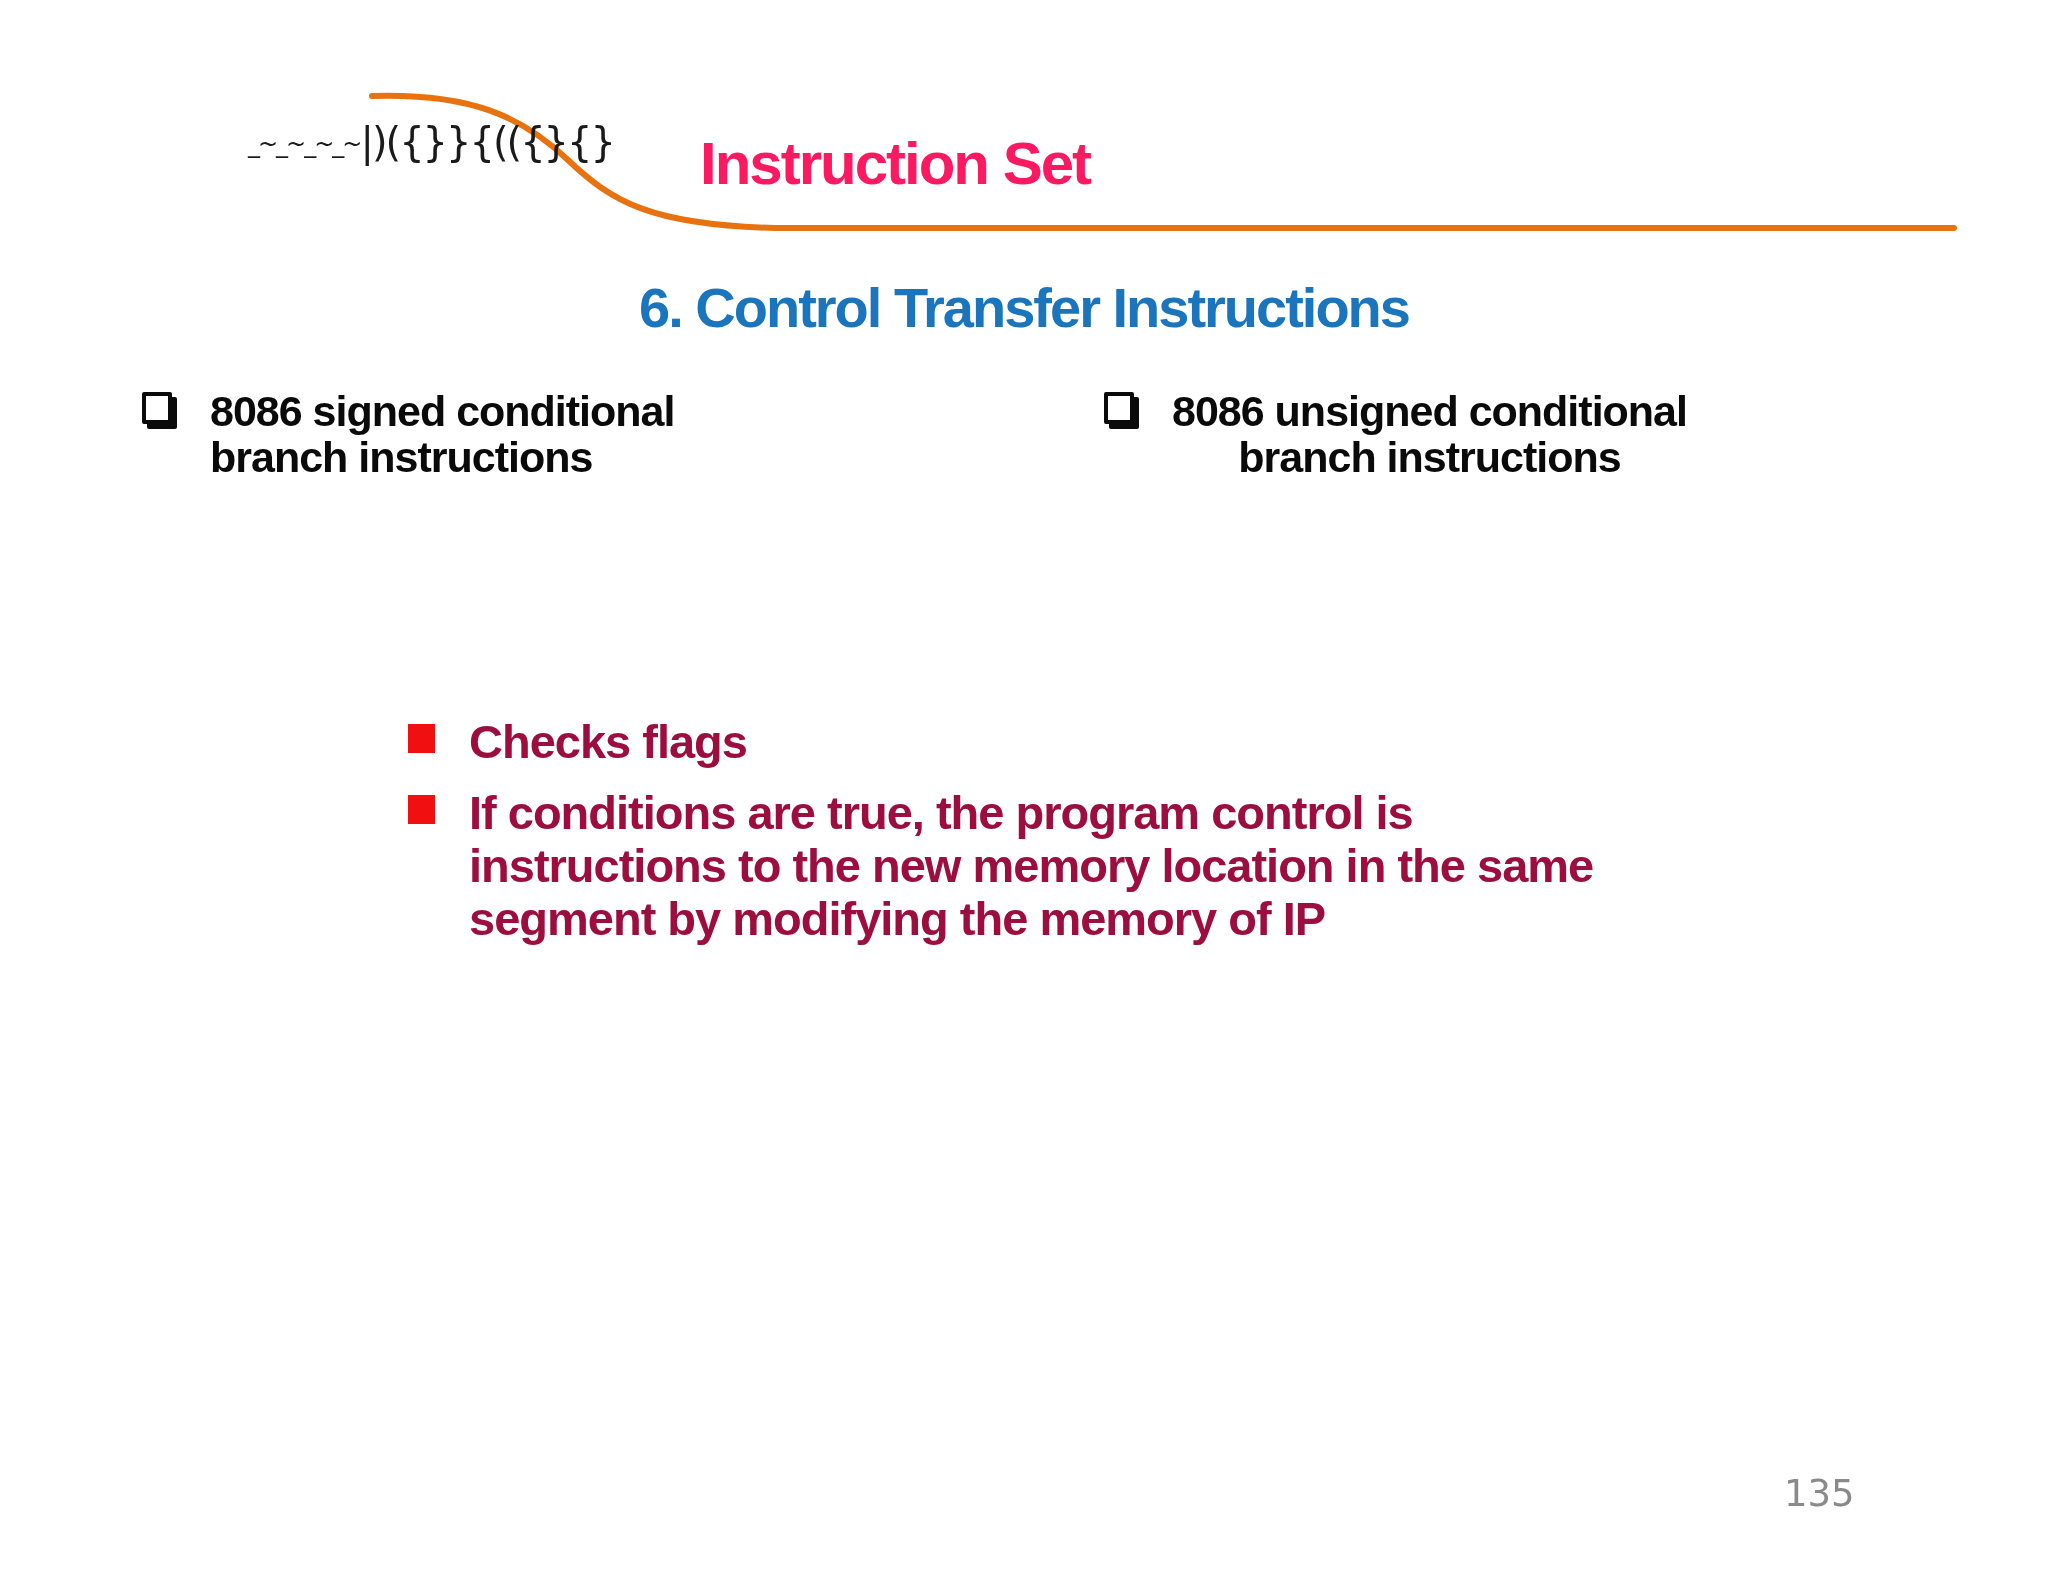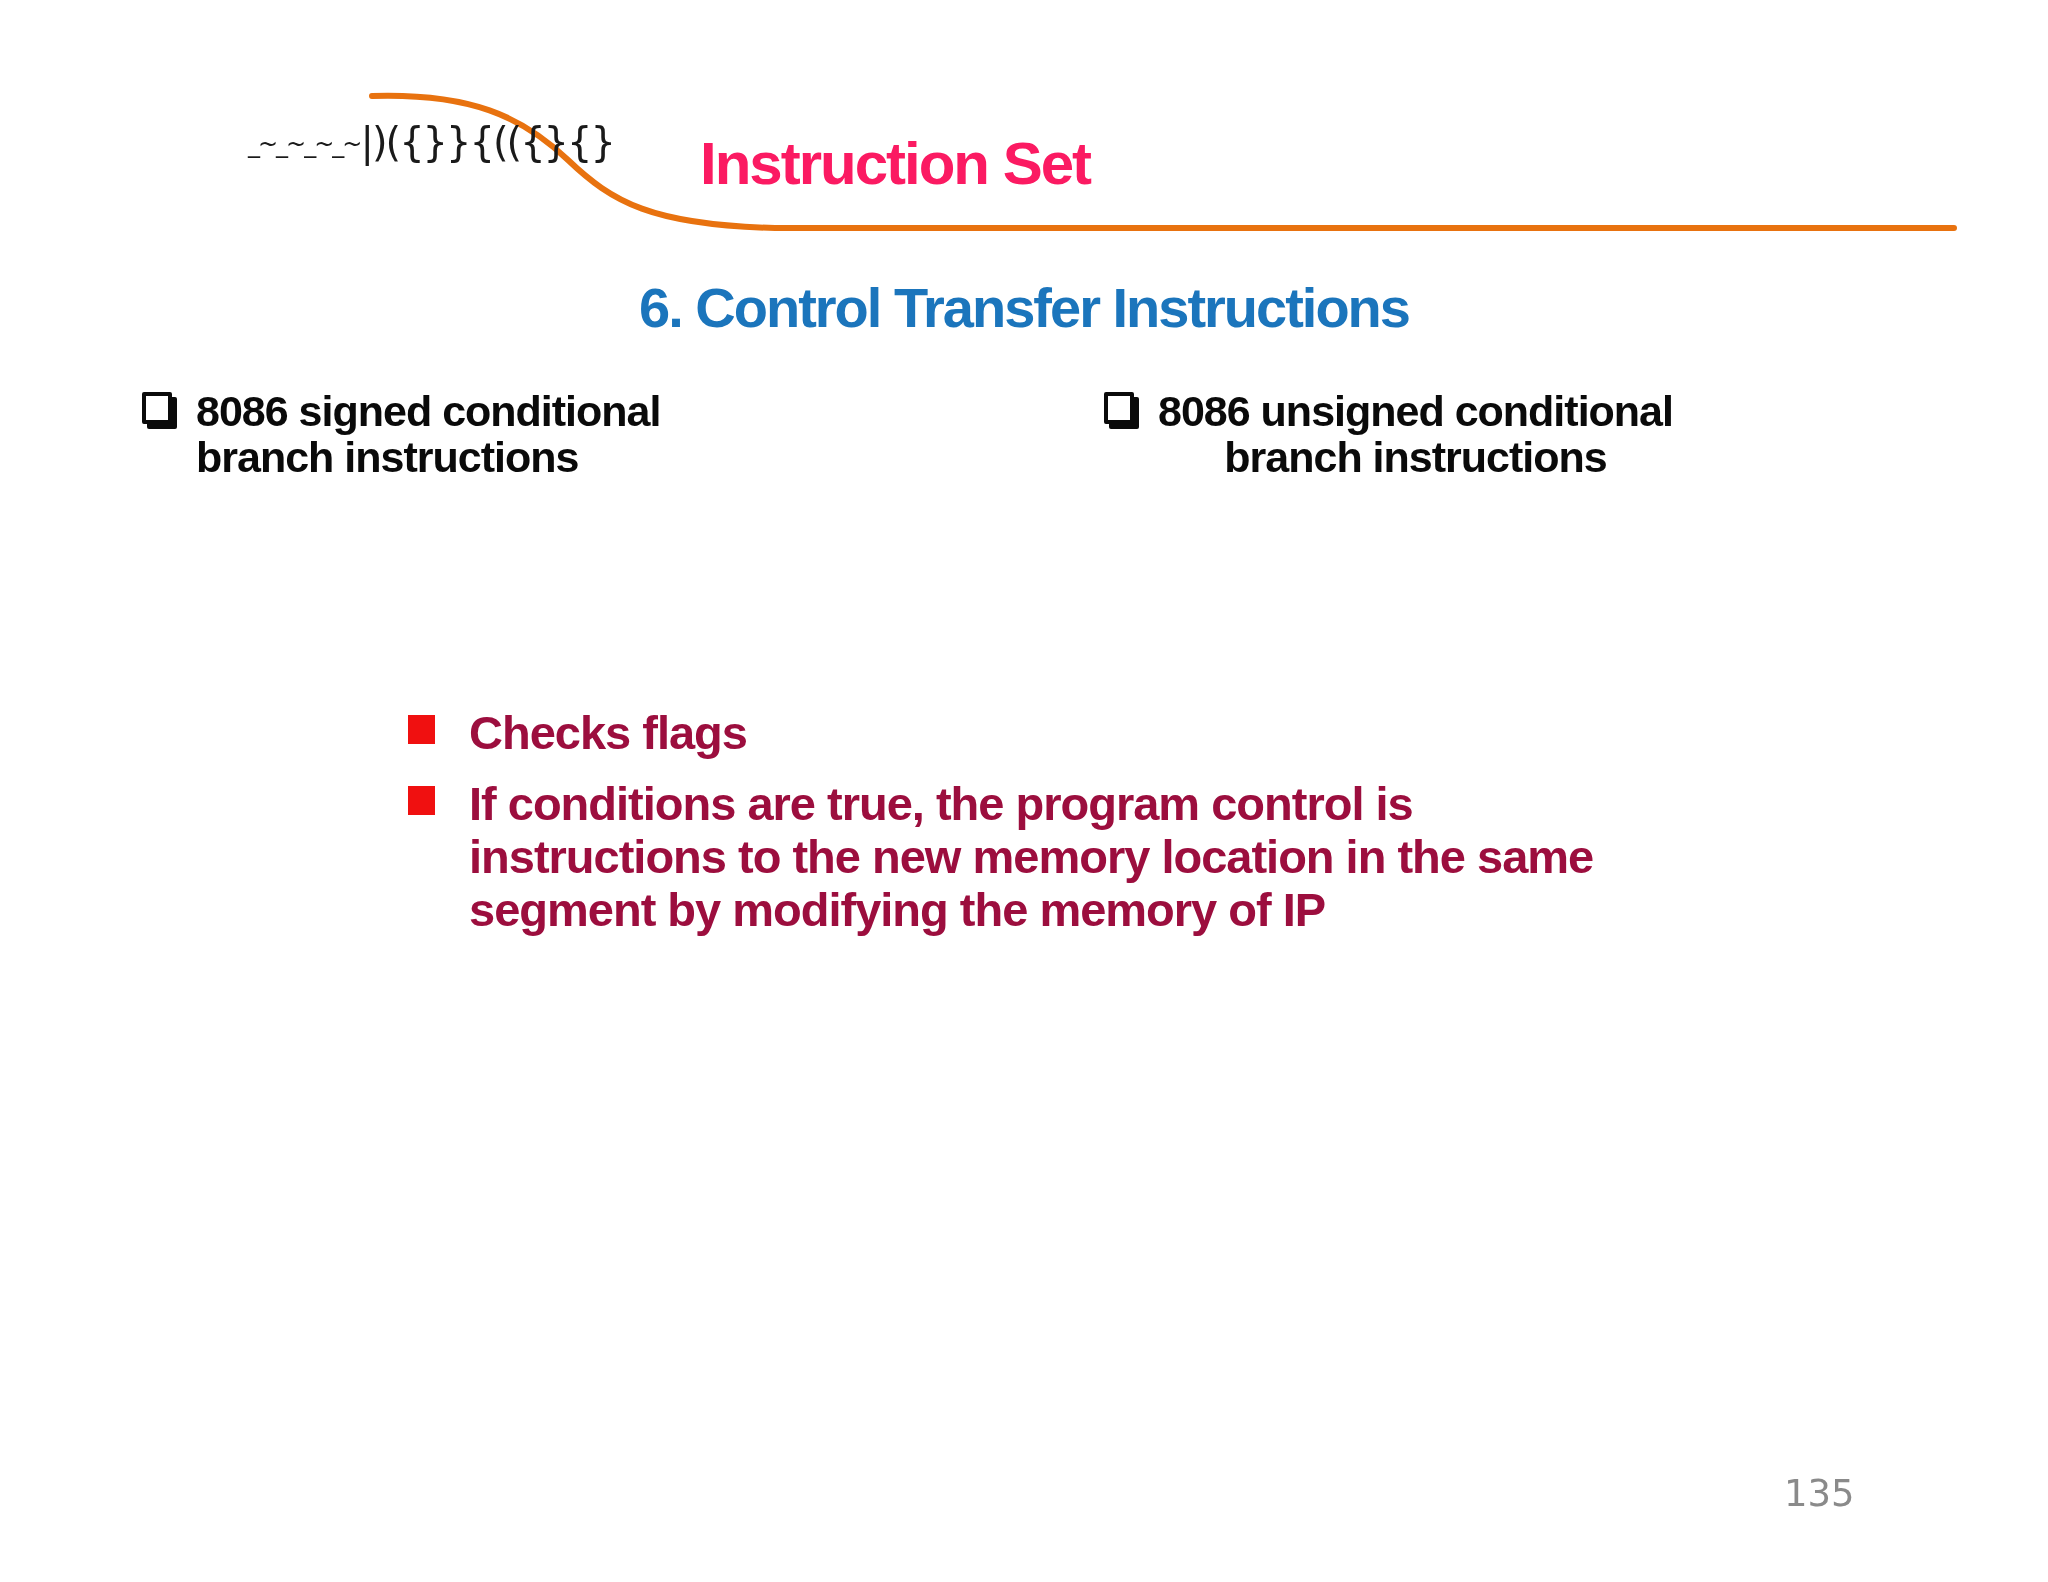--- a/index.html
+++ b/index.html
@@ -107,28 +107,29 @@
     margin-top: 4px;
   }
   .checkbox-item .text {
     font-size: 43px;
     font-weight: 700;
     line-height: 46px;
     letter-spacing: -1px;
     color: var(--body-black);
     white-space: nowrap;
   }
-  .checkbox-item .text span { display: block; }
+  .checkbox-item .text span { display: block; margin-left: 14px; }
 
   .red-bullet-item {
     position: absolute;
     left: 408px;
     display: flex;
     gap: 34px;
     align-items: flex-start;
+    margin-top: 9px;
   }
   .red-bullet-item.first  { top: 706px; }
   .red-bullet-item.second { top: 777px; }
   .red-square {
     flex: none;
     width: 27px;
     height: 29px;
     background: var(--bullet-red);
     margin-top: 9px;
   }

